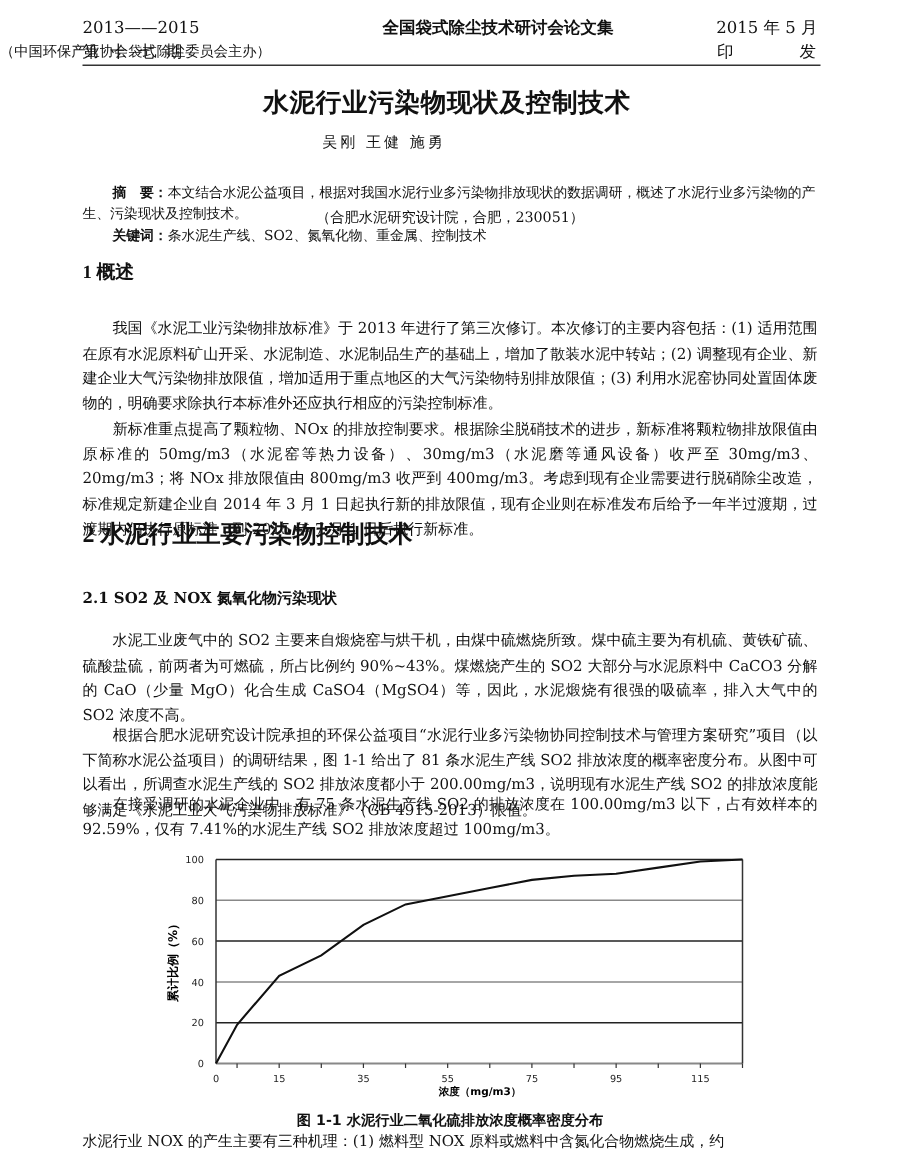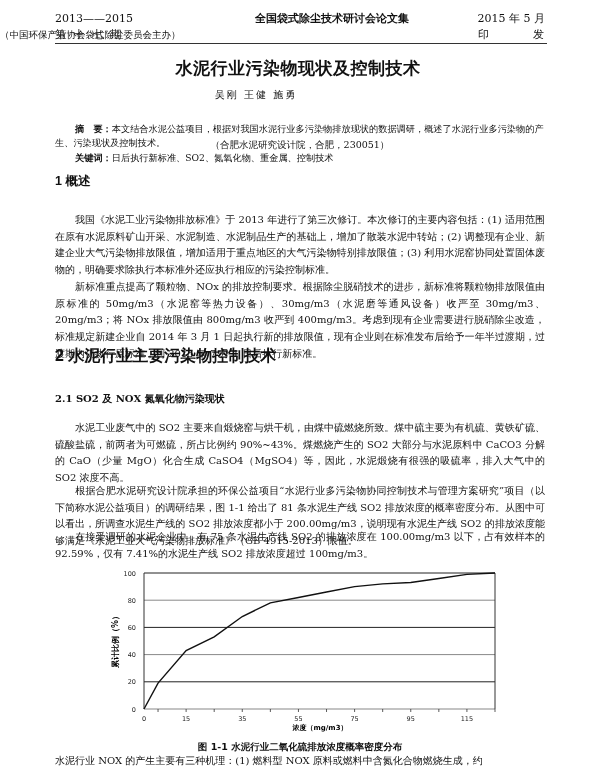--- a/index.html
+++ b/index.html
@@ -10,21 +10,21 @@
   .hdr-b { font-weight: bold; }
   .rule { position: absolute; left: 55px; width: 492px; height: 0; border-top: 1.5px solid #333; top: 43px; }
   .title { left: 0; width: 596px; text-align: center; top: 57px; font-size: 17px; font-weight: bold;
            font-family: "DejaVu Sans", sans-serif; letter-spacing: 0.5px; }
   .authors { left: 0; width: 512px; text-align: center; top: 88px; font-size: 10px; letter-spacing: 2px; }
   .affil { left: 0; width: 600px; text-align: center; top: 103px; font-size: 9.5px; margin-top: 36px; }
   .para { left: 55px; width: 490px; font-size: 10px; line-height: 16.7px; text-align: justify; }
   .para .ind { display: inline-block; width: 20px; }
   .abstract { left: 55px; width: 490px; font-size: 9.2px; line-height: 14px; }
   .abstract b { font-family: "DejaVu Sans", sans-serif; }
-  .h1 { left: 55px; font-size: 12.5px; font-weight: bold; font-family: Liberation Sans, sans-serif; }
+  .h1 { left: 55px; font-size: 12.5px; font-weight: bold; font-family: Liberation Serif, serif; }
   .h2 { left: 55px; font-size: 10px; font-weight: bold; text-align: right; }
   .chart { left: 100px; top: 565px; width: 400px; height: 170px; }
   .caption { left: 0; width: 600px; text-align: center; top: 741px; font-size: 9.5px; font-weight: bold; font-family: "DejaVu Sans", sans-serif; }
   .lastline { left: 55px; top: 754px; width: 500px; font-size: 10px; }
   svg text { font-family: "DejaVu Sans", sans-serif; }
 </style>
 </head>
 <body>
 
 <div class="abs hdr" style="left:55px; top:12px;">2013——2015</div>
@@ -37,21 +37,21 @@
 <div class="rule"></div>
 
 <div class="abs title">水泥行业污染物现状及控制技术</div>
 <div class="abs authors">吴刚  王健  施勇</div>
 <div class="abs affil">（合肥水泥研究设计院，合肥，230051）</div>
 
 <div class="abs abstract" style="top:122px;">
   <span class="ind" style="display:inline-block;width:20px;"></span><b>摘　要：</b><span>本文结合水泥公益项目，根据对我国水泥行业多污染物排放现状的数据调研，概述了水泥行业多污染物的产生、污染现状及控制技术。</span>
 </div>
 <div class="abs abstract" style="top:151px;">
-  <span style="display:inline-block;width:20px;"></span><b>关键词：</b><span>日后执行新标准、SO2、氮氧化物、重金属、控制技术</span>
+  <span style="display:inline-block;width:20px;"></span><b>关键词：</b><span>条水泥生产线、SO2、氮氧化物、重金属、控制技术</span>
 </div>
 
 <div class="abs h1" style="top:173px;">1  概述</div>
 <div class="abs para" style="top:212px;">
   <span class="ind"></span><span>我国《水泥工业污染物排放标准》于 2013 年进行了第三次修订。本次修订的主要内容包括：(1) 适用范围在原有水泥原料矿山开采、水泥制造、水泥制品生产的基础上，增加了散装水泥中转站；(2) 调整现有企业、新建企业大气污染物排放限值，增加适用于重点地区的大气污染物特别排放限值；(3) 利用水泥窑协同处置固体废物的，明确要求除执行本标准外还应执行相应的污染控制标准。</span>
 </div>
 <div class="abs para" style="top:279px;">
   <span class="ind"></span><span>新标准重点提高了颗粒物、NOx 的排放控制要求。根据除尘脱硝技术的进步，新标准将颗粒物排放限值由原标准的 50mg/m3（水泥窑等热力设备）、30mg/m3（水泥磨等通风设备）收严至 30mg/m3、20mg/m3；将 NOx 排放限值由 800mg/m3 收严到 400mg/m3。考虑到现有企业需要进行脱硝除尘改造，标准规定新建企业自 2014 年 3 月 1 日起执行新的排放限值，现有企业则在标准发布后给予一年半过渡期，过渡期内仍执行原标准，到 2015 年 7 月 1 日后执行新标准。</span>
 </div>
 

